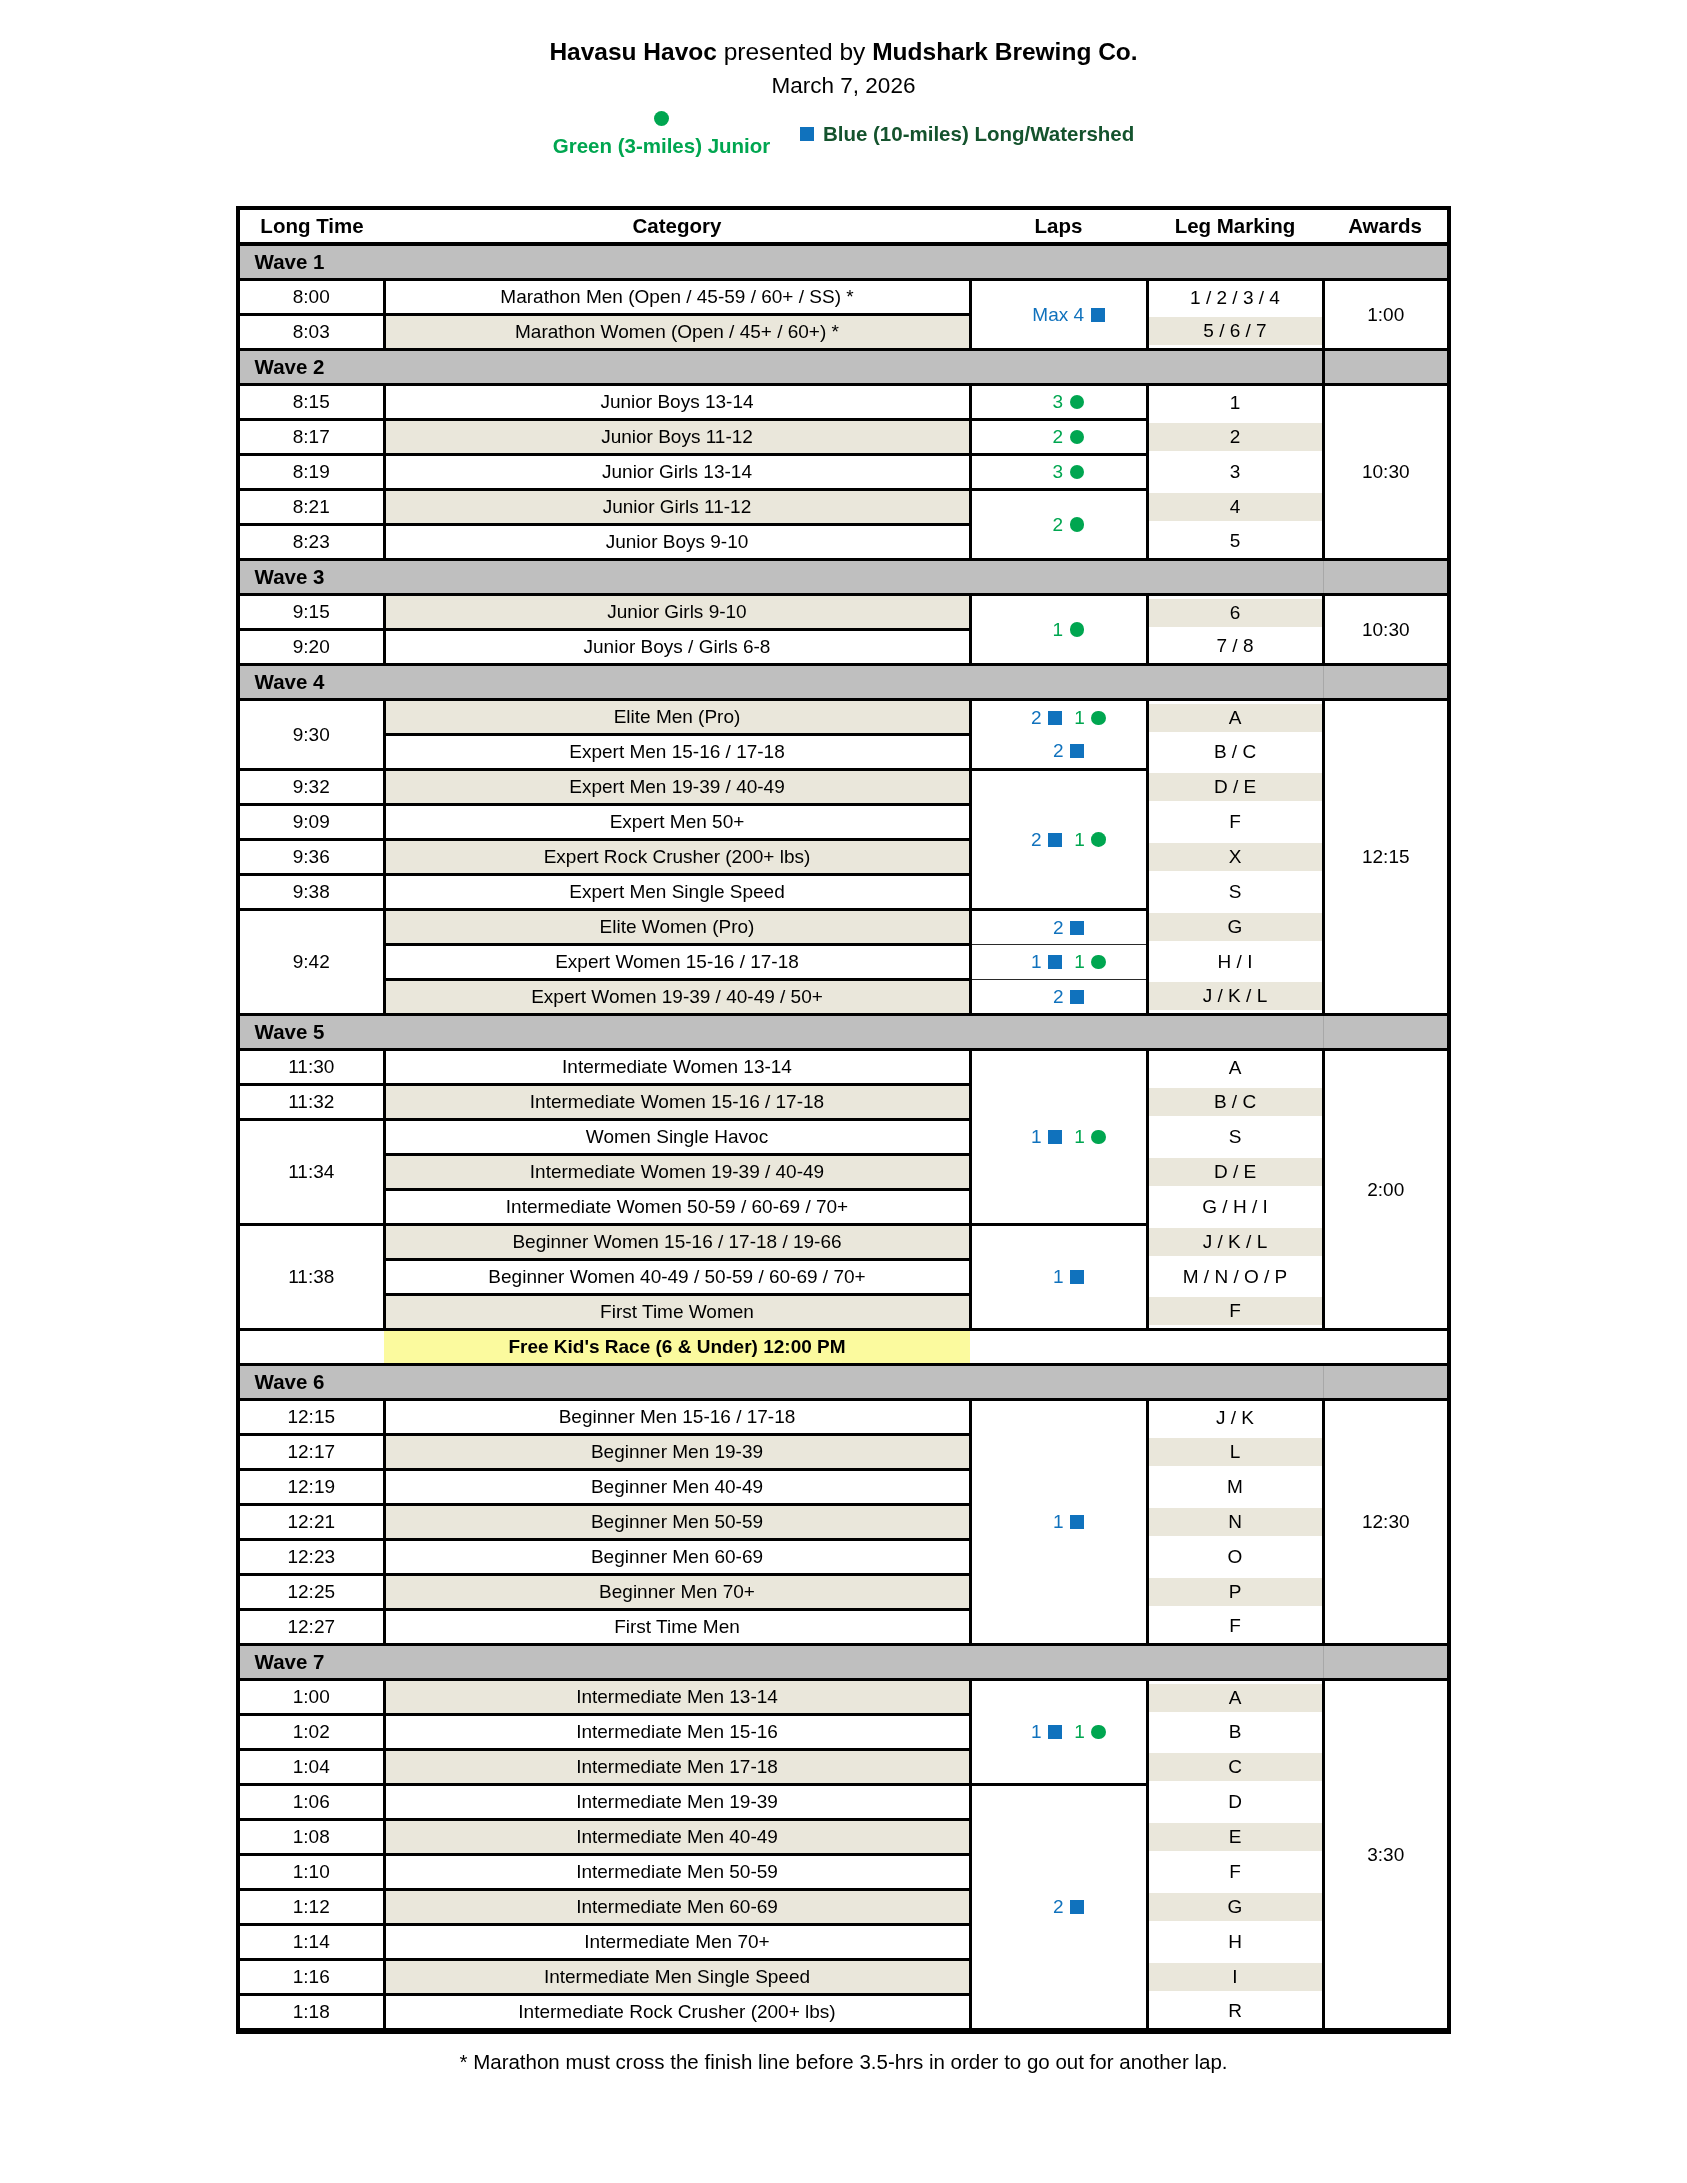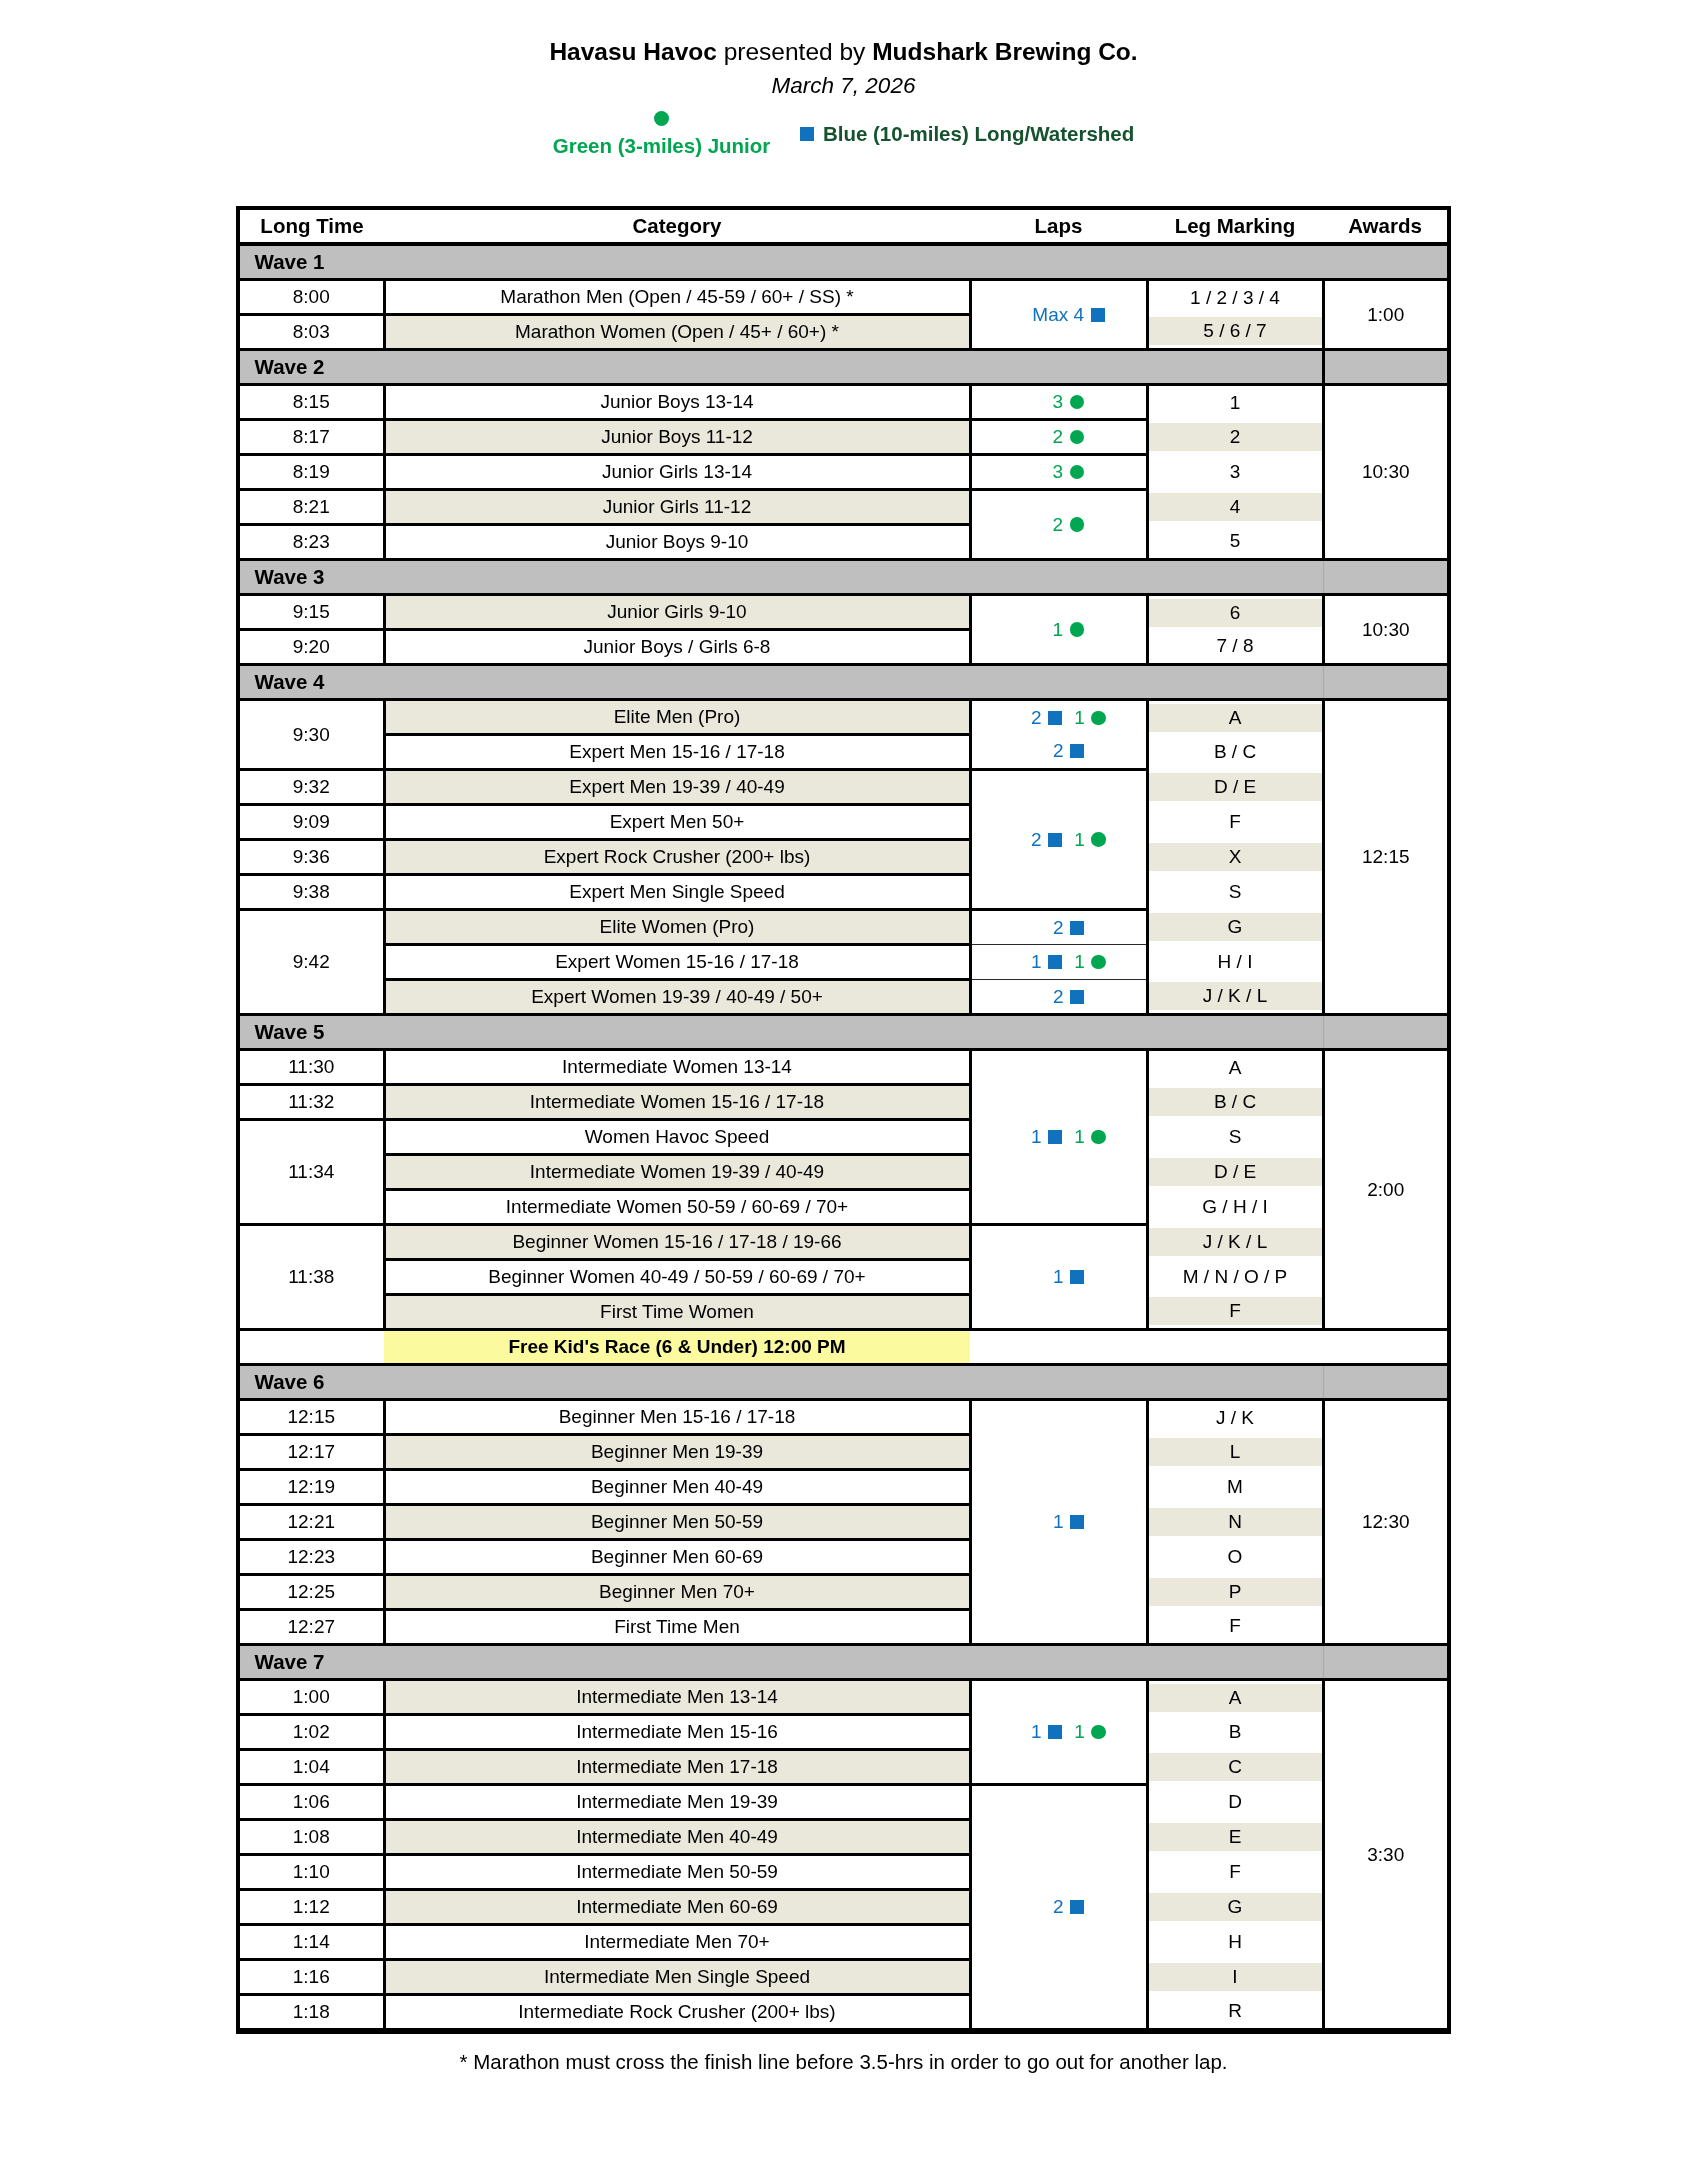--- a/index.html
+++ b/index.html
@@ -5,21 +5,21 @@
   html,body{margin:0;padding:0;background:#ffffff;}
   body{
     width:1687px;height:2183px;overflow:hidden;
     font-family:"Liberation Sans",sans-serif;color:#000;
     -webkit-font-smoothing:antialiased;
   }
   .page{width:1687px;height:2183px;position:relative;}
   .title-block{text-align:center;padding-top:37px;}
   .title-line{font-size:24.5px;line-height:30px;}
   .title-line .bold{font-weight:bold;}
-  .date-line{font-size:22.5px;font-style:italic;line-height:29px;margin-top:4px;}
+  .date-line{font-size:22.5px;line-height:29px;margin-top:4px;}
   .legend{margin-top:10.6px;display:flex;justify-content:center;align-items:center;gap:30px;
           font-size:20.5px;font-weight:bold;}
   .legend-item{display:flex;align-items:center;gap:8.6px;}
   .legend-item.green{color:#00a650;flex-direction:column;}
   .legend-item.blue{color:#14532d;}
   .dot-glyph{width:15px;height:15px;border-radius:50%;background:#00a650;display:inline-block;}
   .sq-glyph{width:14px;height:14px;background:#1072bd;display:inline-block;}
 
   table.sched{
     border-collapse:collapse;table-layout:fixed;width:1211px;
@@ -379,21 +379,21 @@
         </tr>
         <tr>
           <td class="time" rowspan="1">11:32</td>
           <td class="cat shade">Intermediate Women 15-16 / 17-18</td>
           <td class="leg">
             <div class="fill shade">B / C</div>
           </td>
         </tr>
         <tr>
           <td class="time" rowspan="3">11:34</td>
-          <td class="cat">Women Havoc Speed</td>
+          <td class="cat">Women Single Havoc</td>
           <td class="leg">
             <div class="fill">S</div>
           </td>
         </tr>
         <tr>
           <td class="cat shade">Intermediate Women 19-39 / 40-49</td>
           <td class="leg">
             <div class="fill shade">D / E</div>
           </td>
         </tr>

